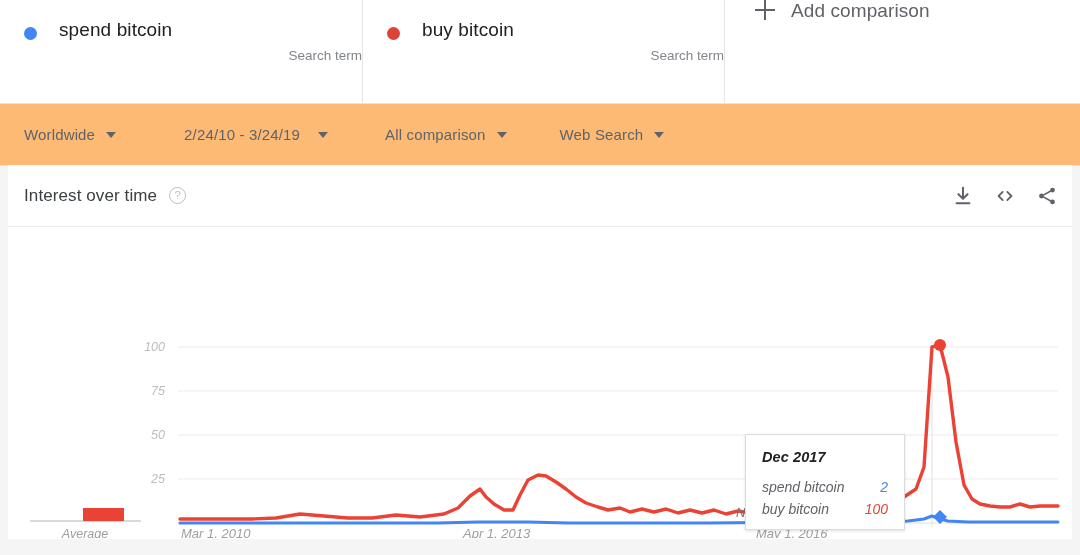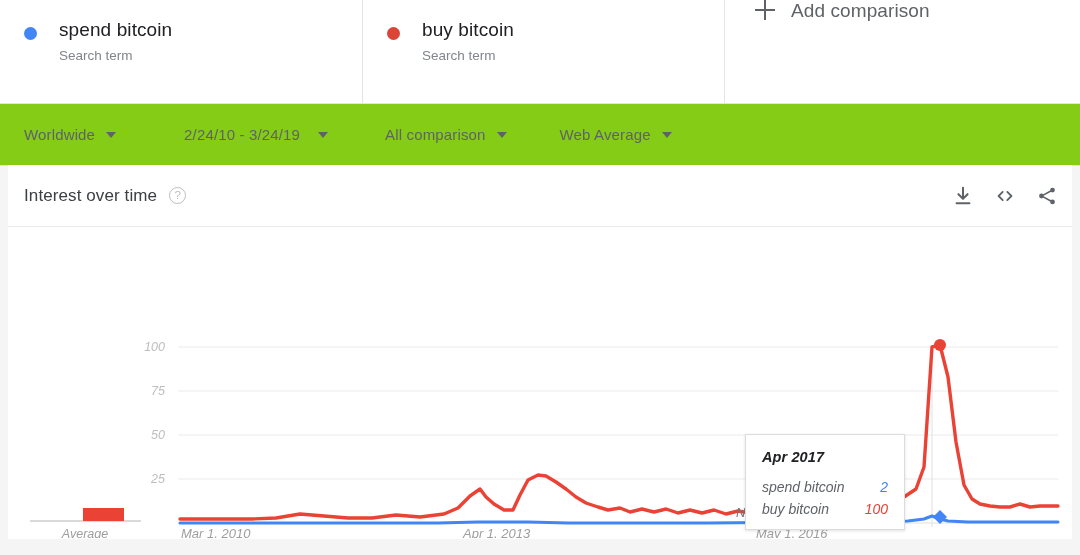--- a/index.html
+++ b/index.html
@@ -29,21 +29,21 @@
     position: absolute; left: 24px; top: 27px;
     width: 13px; height: 13px; border-radius: 50%;
   }
   .term-title {
     margin-left: 35px;
     font-size: 19px; color: #202124; font-weight: 400;
     letter-spacing: .1px; line-height: 24px;
   }
   .term-sub {
     margin-left: 35px; margin-top: 6px;
-    font-size: 13.5px; color: #80868b; line-height: 16px;
+    font-size: 13.5px; color: #80868b; line-height: 16px; text-align: right;
   }
   .add-comparison {
     flex: 1;
     display: flex; align-items: flex-start;
     padding-left: 30px;
     cursor: pointer;
   }
   .plus-icon {
     position: relative; width: 20px; height: 20px; margin-right: 16px;
     flex: none;
@@ -51,21 +51,21 @@
   .plus-icon:before, .plus-icon:after {
     content: ""; position: absolute; background: #5f6368;
   }
   .plus-icon:before { left: 0; top: 9px; width: 20px; height: 2px; }
   .plus-icon:after { top: 0; left: 9px; height: 20px; width: 2px; }
   .add-label { font-size: 19px; color: #5f6368; letter-spacing: .1px; }
 
   
   .filters {
     position: absolute; left: 0; top: 104px; width: 1080px; height: 62px;
-    background: #84cc16;
+    background: #fdba74;
     border-bottom: 1px solid #e0e0e0;
     display: flex; align-items: center;
   }
   .filter {
     display: flex; align-items: center; cursor: pointer;
     font-size: 15px; color: #5f6368; letter-spacing: .15px;
   }
   .filter .caret {
     width: 0; height: 0; margin-left: 11px;
     border-left: 5px solid transparent;
@@ -178,21 +178,21 @@
     </div>
     <div class="filter f-time">
       <span>2/24/10 - 3/24/19</span>
       <span class="caret"></span>
     </div>
     <div class="filter f-cat">
       <span>All comparison</span>
       <span class="caret"></span>
     </div>
     <div class="filter f-type">
-      <span>Web Average</span>
+      <span>Web Search</span>
       <span class="caret"></span>
     </div>
   </div>
 
   <div class="card">
     <div class="card-head">
       <span class="card-title">Interest over time</span>
       <span class="help-icon">?</span>
       <div class="card-actions">
         <span class="act">
@@ -251,21 +251,21 @@
         </g>
 
         <text class="x-label" x="173" y="311">Mar 1, 2010</text>
         <text class="x-label" x="455" y="311">Apr 1, 2013</text>
         <text class="x-label" x="748" y="311" fill="#d6d6d6">May 1, 2016</text>
 
         <text class="note-label" x="728" y="290">Note</text>
       </svg>
 
       <div class="tooltip">
-        <div class="tt-date">Apr 2017</div>
+        <div class="tt-date">Dec 2017</div>
         <div class="tt-row">
           <span class="tt-term">spend bitcoin</span>
           <span class="tt-val" style="color:#4285F4">2</span>
         </div>
         <div class="tt-row">
           <span class="tt-term">buy bitcoin</span>
           <span class="tt-val" style="color:#EA4335">100</span>
         </div>
       </div>
     </div>

